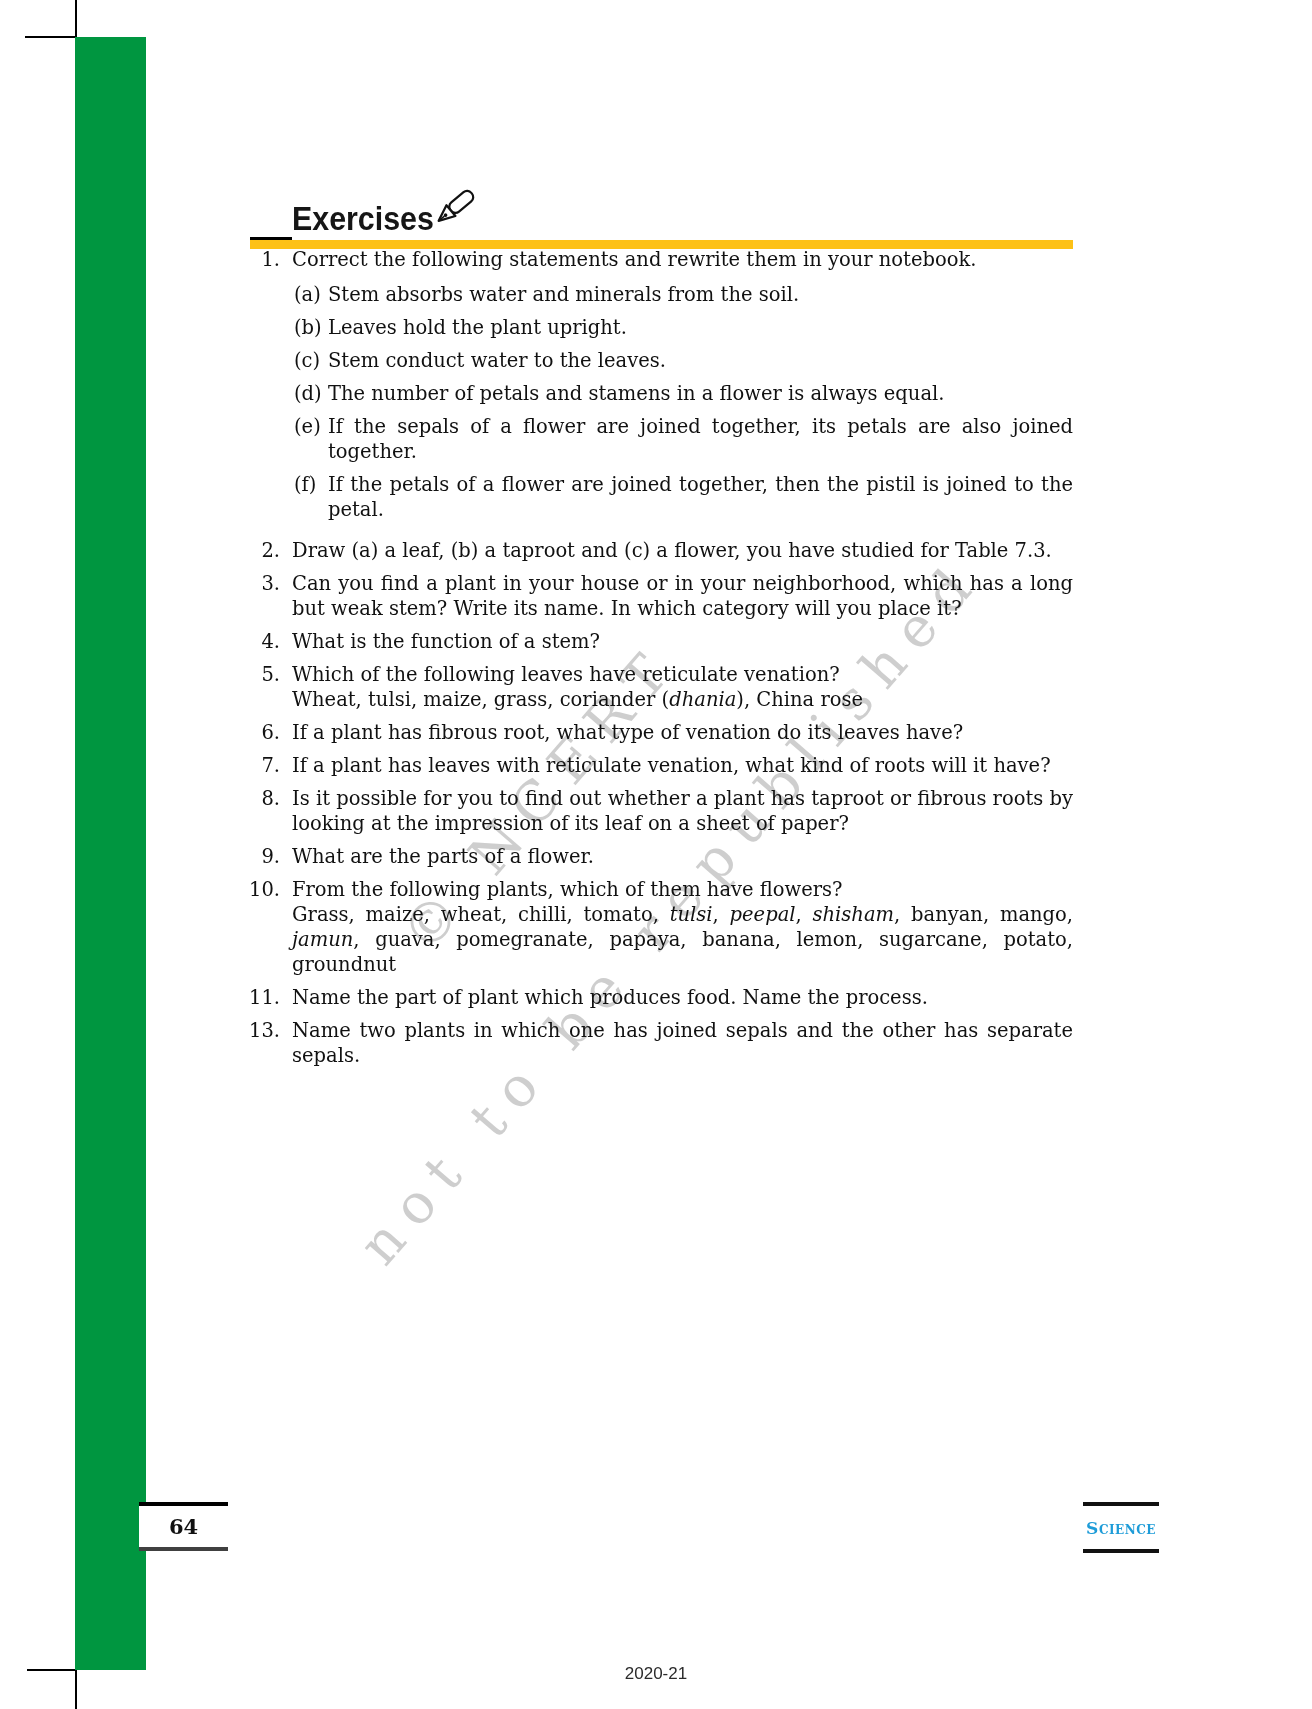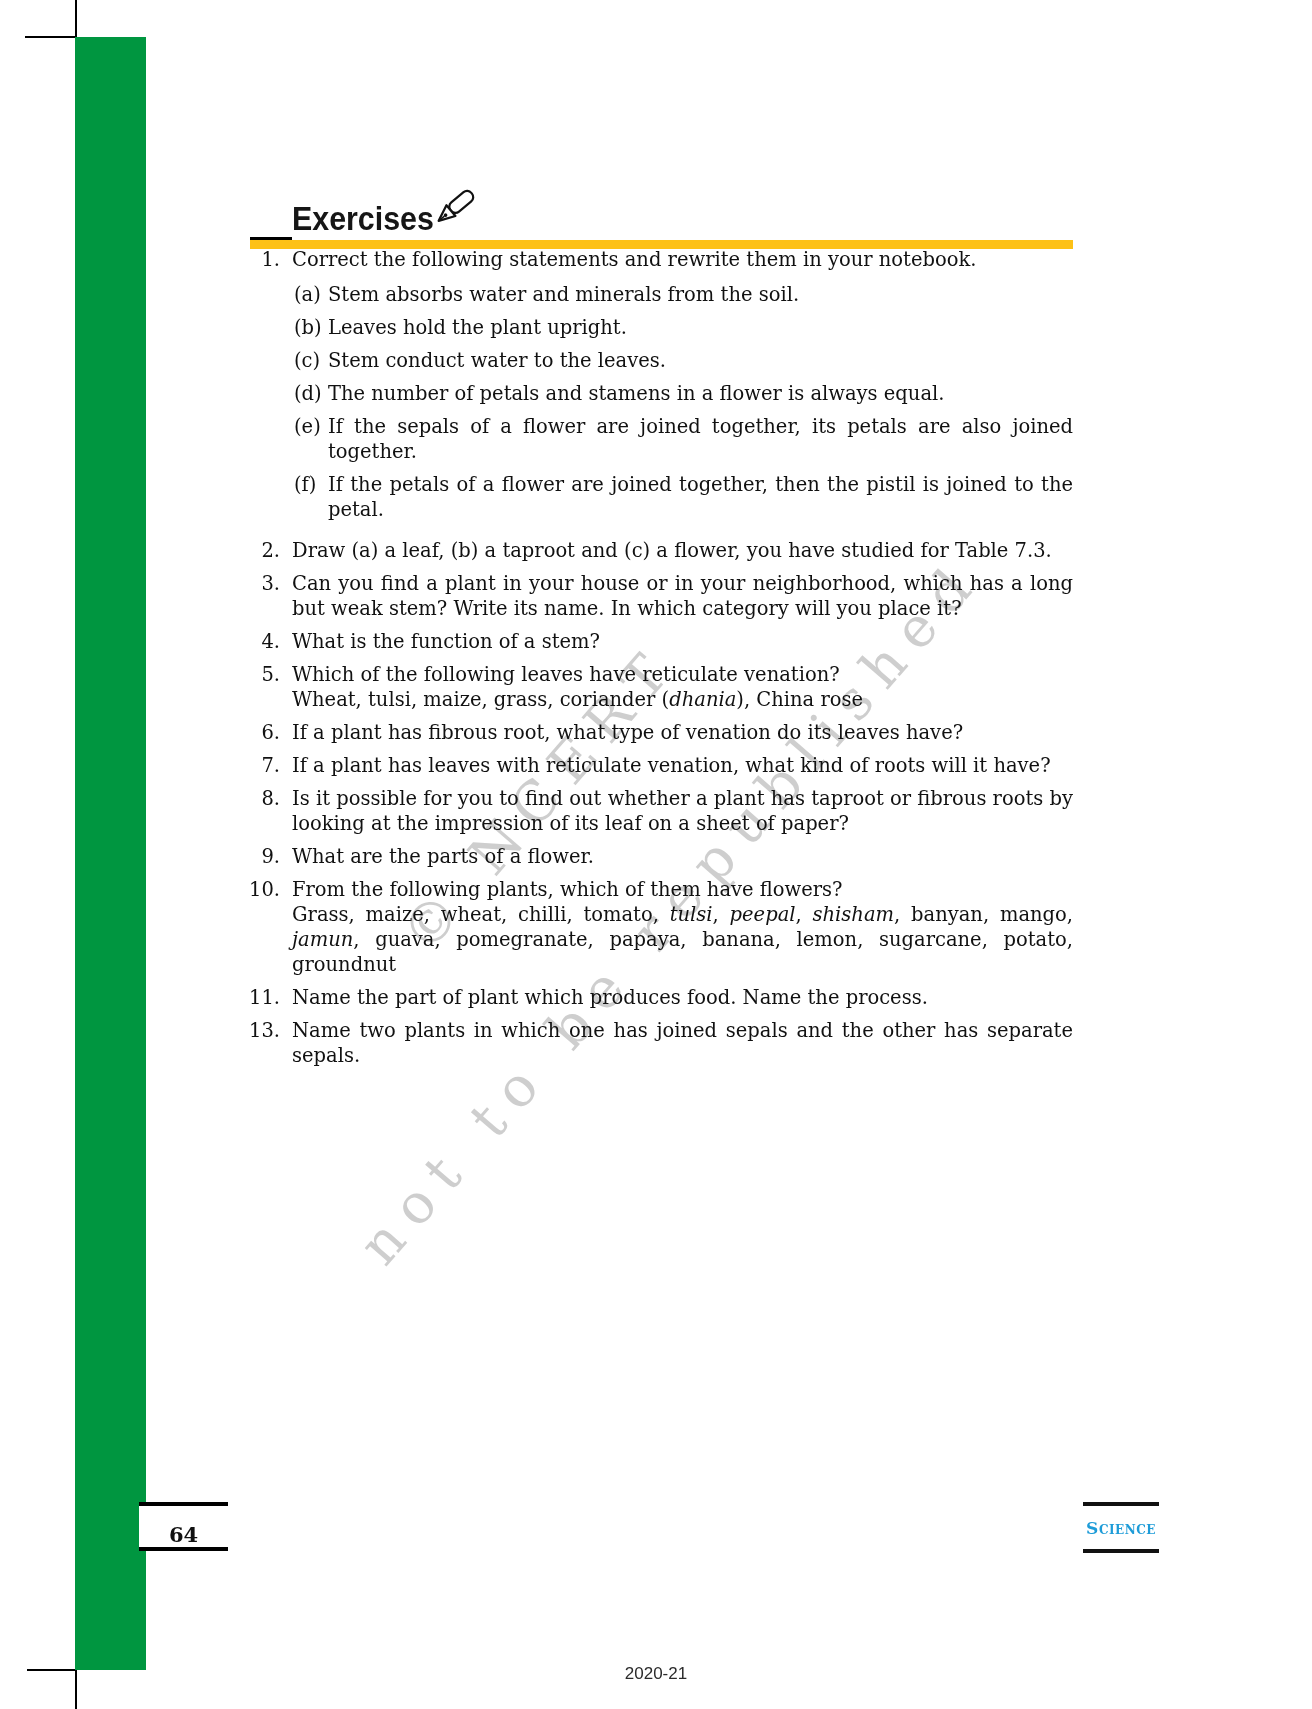--- a/index.html
+++ b/index.html
@@ -48,22 +48,22 @@
   .ex-num{text-align:right;}
   .ex-text{text-align:justify;}
   .sub-list{margin-top:10px;margin-left:2px;}
   .sub-item{display:grid;grid-template-columns:30px 4px 1fr;margin-bottom:8px;}
   .sub-label{text-align:left;}
   .sub-text{text-align:justify;}
   .ex-note{text-align:left;}
   
   .page-num-box{
     position:absolute;left:139px;top:1502px;width:89px;height:41px;background:#fff;
-    border-top:4px solid #000;border-bottom:4px solid #000000;
-    display:flex;align-items:flex-end;justify-content:center;
+    border-top:4px solid #000;border-bottom:4px solid #404040;
+    display:flex;align-items:center;justify-content:center;
     font-weight:bold;font-size:21px;z-index:4;
   }
   .science-box{
     position:absolute;left:1083px;top:1502px;width:76px;height:43px;background:#fff;
     border-top:4px solid #111;border-bottom:4px solid #111;
     display:flex;align-items:center;justify-content:center;z-index:4;
   }
   .science-label{
     font-variant:small-caps;font-weight:bold;font-size:17px;color:#1E9CD8;
     letter-spacing:0.5px;font-family:"DejaVu Serif",serif;

